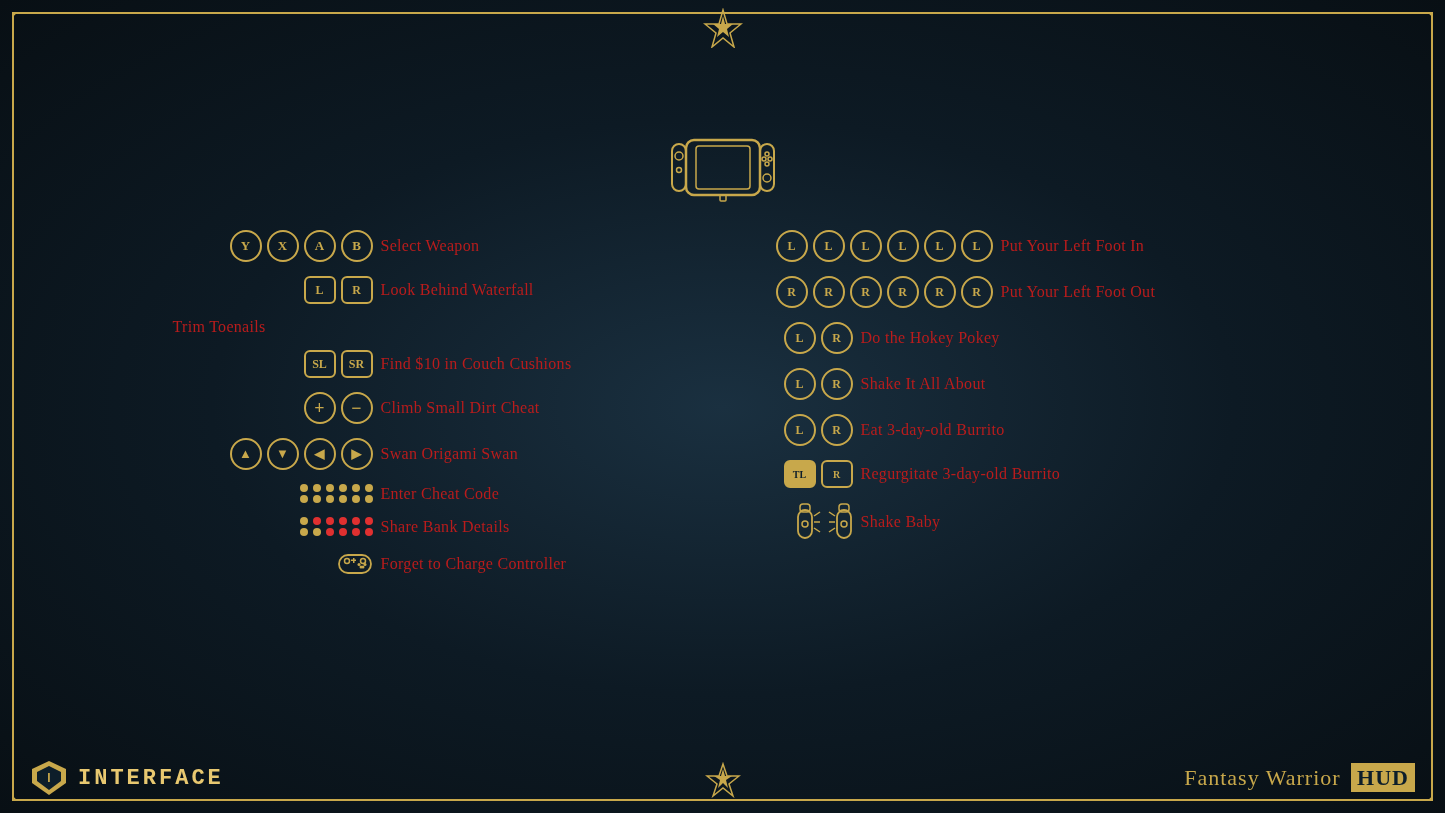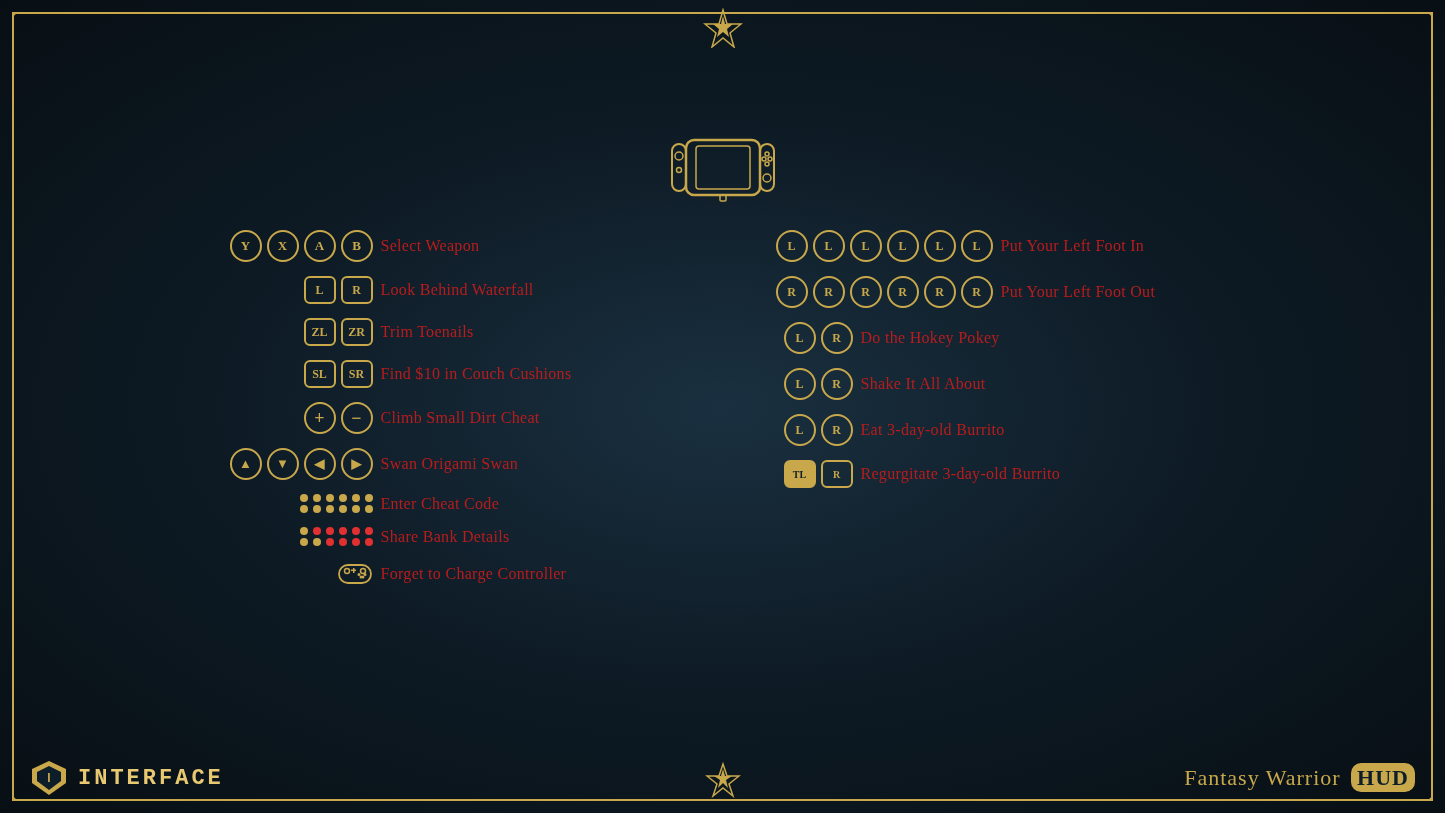--- a/index.html
+++ b/index.html
@@ -193,21 +193,20 @@
       letter-spacing: 1px;
     }
 
     .footer-brand span.hud {
       background: #c8a84b;
       color: #0d1e2a;
       padding: 2px 6px;
       font-weight: bold;
       font-family: 'Georgia', serif;
       margin-left: 4px;
-      border-radius: 10px;
     }
 
     .right-combo-icons {
       display: flex;
       align-items: center;
       gap: 5px;
       min-width: 240px;
       justify-content: flex-end;
     }
   </style>
@@ -289,24 +288,20 @@
 
     <div class="combo-row">
       <div class="combo-icons">
         <div class="btn-rect">L</div>
         <div class="btn-rect">R</div>
       </div>
       <span class="combo-label">Look Behind Waterfall</span>
     </div>
 
     <div class="combo-row">
-      <div class="combo-icons">
-        <div class="btn-rect">ZL</div>
-        <div class="btn-rect">ZR</div>
-      </div>
       <span class="combo-label">Trim Toenails</span>
     </div>
 
     <div class="combo-row">
       <div class="combo-icons">
         <div class="btn-rect">SL</div>
         <div class="btn-rect">SR</div>
       </div>
       <span class="combo-label">Find $10 in Couch Cushions</span>
     </div>
@@ -460,20 +455,41 @@
 
     <div class="combo-row">
       <div class="right-combo-icons" style="min-width:100px">
         <div class="btn-rect" style="background:#c8a84b; color:#0d1e2a; font-size:10px;">T<br style="display:none">L</div>
         <div class="btn-rect" style="font-size:10px;">R</div>
       </div>
       <span class="combo-label">Regurgitate 3-day-old Burrito</span>
     </div>
 
 
+    <div class="combo-row">
+      <div class="right-combo-icons" style="min-width:100px">
+        <svg width="26" height="40" viewBox="0 0 26 40">
+          <rect x="2" y="8" width="14" height="28" rx="7" fill="none" stroke="#c8a84b" stroke-width="1.8"></rect>
+          <rect x="4" y="2" width="10" height="8" rx="3" fill="none" stroke="#c8a84b" stroke-width="1.5"></rect>
+          <circle cx="9" cy="22" r="3" fill="none" stroke="#c8a84b" stroke-width="1.5"></circle>
+          <line x1="18" y1="14" x2="24" y2="10" stroke="#c8a84b" stroke-width="1.5"></line>
+          <line x1="18" y1="20" x2="24" y2="20" stroke="#c8a84b" stroke-width="1.5"></line>
+          <line x1="18" y1="26" x2="24" y2="30" stroke="#c8a84b" stroke-width="1.5"></line>
+        </svg>
+        <svg width="26" height="40" viewBox="0 0 26 40">
+          <rect x="10" y="8" width="14" height="28" rx="7" fill="none" stroke="#c8a84b" stroke-width="1.8"></rect>
+          <rect x="12" y="2" width="10" height="8" rx="3" fill="none" stroke="#c8a84b" stroke-width="1.5"></rect>
+          <circle cx="17" cy="22" r="3" fill="none" stroke="#c8a84b" stroke-width="1.5"></circle>
+          <line x1="8" y1="14" x2="2" y2="10" stroke="#c8a84b" stroke-width="1.5"></line>
+          <line x1="8" y1="20" x2="2" y2="20" stroke="#c8a84b" stroke-width="1.5"></line>
+          <line x1="8" y1="26" x2="2" y2="30" stroke="#c8a84b" stroke-width="1.5"></line>
+        </svg>
+      </div>
+      <span class="combo-label">Shake Baby</span>
+    </div>
 
   </div>
 </div>
 
 <div class="footer">
   <div class="footer-left">
     <svg width="38" height="38" viewBox="0 0 38 38">
       <polygon points="19,2 36,10 36,24 19,36 2,24 2,10" fill="#c8a84b"></polygon>
       <polygon points="19,7 31,13 31,22 19,31 7,22 7,13" fill="#0d1e2a"></polygon>
       <text x="19" y="23" text-anchor="middle" font-size="12" font-weight="bold" fill="#c8a84b" font-family="Arial">I</text>

